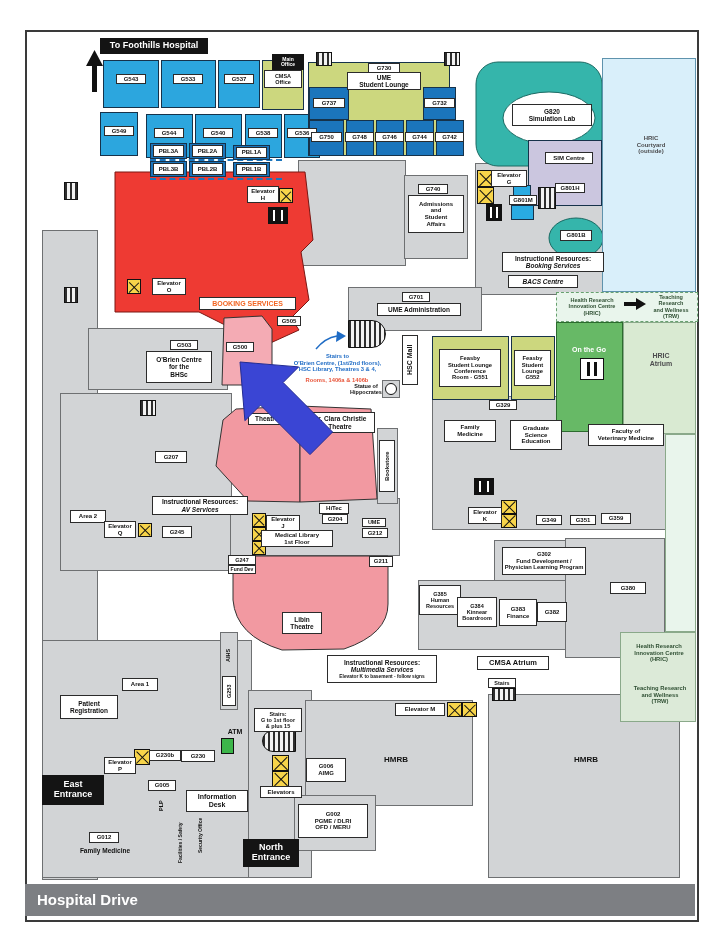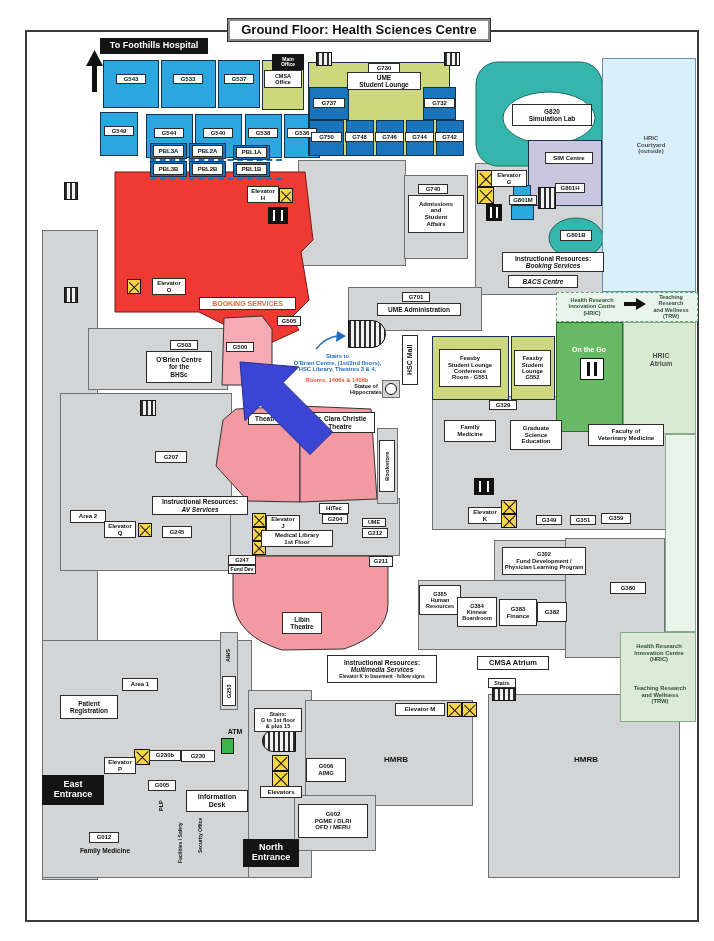--- a/index.html
+++ b/index.html
@@ -346,22 +346,22 @@
 AIMG</div>
   <div class="lbl" style="left:298px;top:804px;width:70px;height:34px">G002
 PGME / DLRI
 OFD / MERU</div>
 
   <div class="banner" style="left:42px;top:775px;width:62px;height:30px;font-size:9px">East
 Entrance</div>
   <div class="banner" style="left:243px;top:839px;width:56px;height:28px;font-size:9px">North
 Entrance</div>
 
-
-  <div class="lbl" style="left:228px;top:19px;width:262px;height:22px;font-size:13px;border:2px solid #8a8a8a;box-shadow:0 0 0 1px #333">Ground Floor: Health Sciences Centre</div>
+  <div class="banner" style="left:25px;top:884px;width:670px;height:32px;background:#7d7f83;font-size:15px;justify-content:flex-start;padding-left:12px">Hospital Drive</div>
+
 
   <svg width="714" height="941" viewBox="0 0 714 941">
     <polygon points="240,362 298.7,366.9 283.1,382.5 332.6,432 310,454.6 260.5,405.1 244.9,420.7" fill="#3a45d4" stroke="#232c91" stroke-width="1"></polygon>
     <rect x="92" y="64" width="5" height="28" fill="#111"></rect>
     <polygon points="94.5,50 86,66 103,66" fill="#111"></polygon>
     <polygon points="624,302 636,302 636,298 646,304 636,310 636,306 624,306" fill="#111"></polygon>
     <path d="M316,349 Q325,338 337,336" stroke="#1f6cc5" stroke-width="1.5" fill="none"></path>
     <polygon points="337,331 346,336 336,342" fill="#1f6cc5"></polygon>
   </svg>
 

